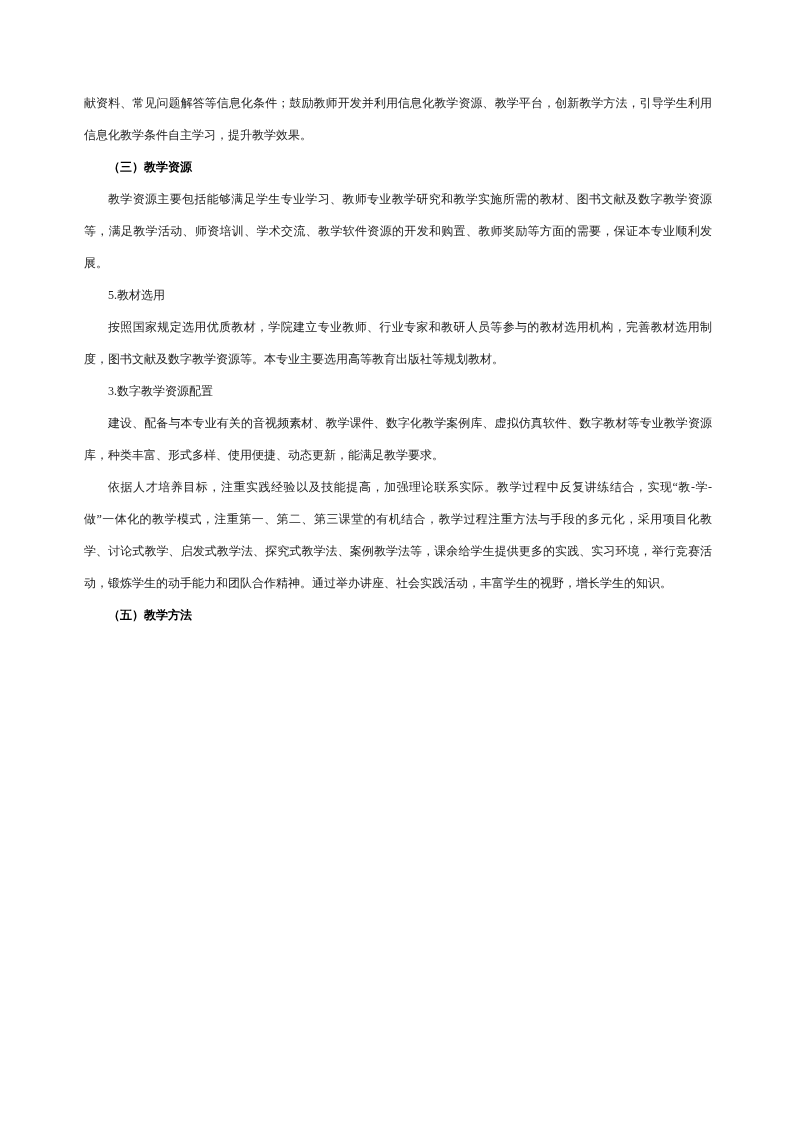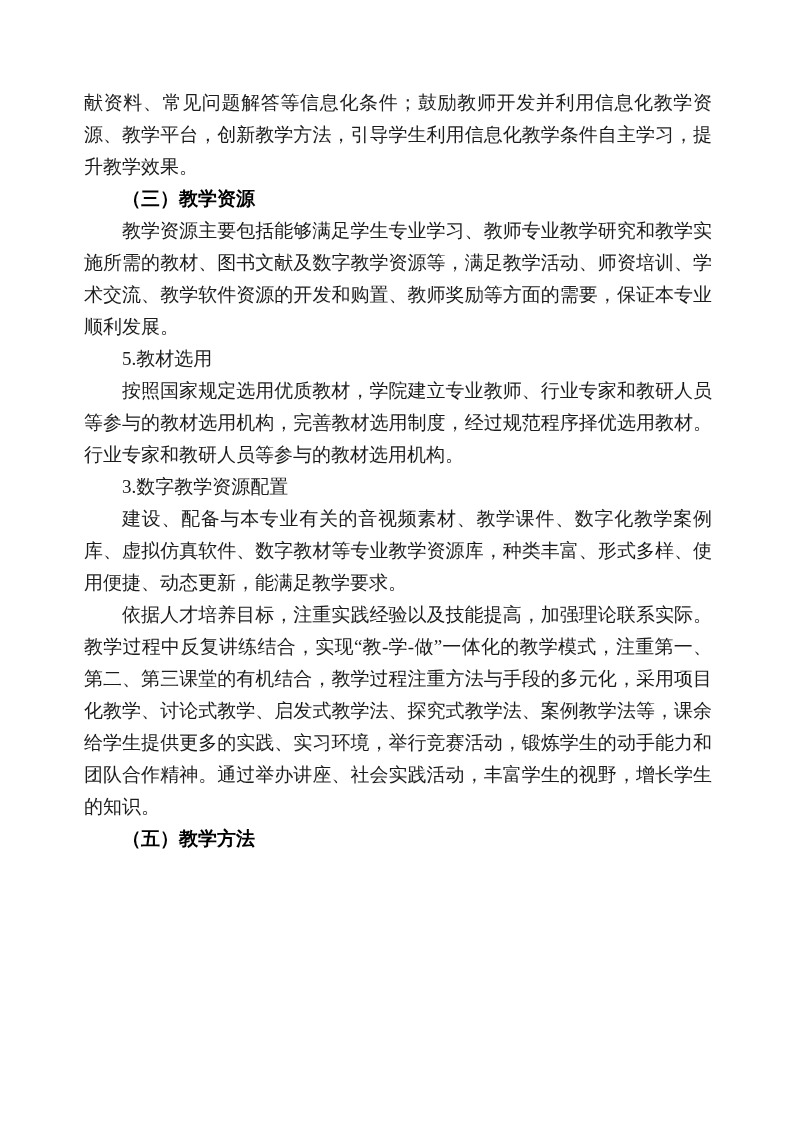--- a/index.html
+++ b/index.html
@@ -9,21 +9,21 @@
   }
   .page {
     position: relative;
     width: 793px;
     height: 1122px;
     box-sizing: border-box;
     background: #ffffff;
     padding: 87px 81px 0 84px;
     overflow: hidden;
     font-family: "Liberation Serif", "DejaVu Serif", serif;
-    font-size: 19px;
+    font-size: 12px;
     line-height: 32px;
     color: #1c1c1c;
   }
   .page p {
     margin: 0;
     text-align: justify;
   }
   .body-para {
     text-indent: 2em;
     font-family: Liberation Serif, serif;
@@ -48,21 +48,21 @@
 
 <div class="page">
   <p class="cont-para">献资料、常见问题解答等信息化条件；鼓励教师开发并利用信息化教学资源、教学平台，创新教学方法，引导学生利用信息化教学条件自主学习，提升教学效果。</p>
 
   <p class="section-heading">（三）教学资源</p>
 
   <p class="body-para">教学资源主要包括能够满足学生专业学习、教师专业教学研究和教学实施所需的教材、图书文献及数字教学资源等，满足教学活动、师资培训、学术交流、教学软件资源的开发和购置、教师奖励等方面的需要，保证本专业顺利发展。</p>
 
   <p class="sub-heading">5.教材选用</p>
 
-  <p class="body-para">按照国家规定选用优质教材，学院建立专业教师、行业专家和教研人员等参与的教材选用机构，完善教材选用制度，经过规范程序择优选用教材。行业专家和教研人员等参与的教材选用机构。</p>
+  <p class="body-para">按照国家规定选用优质教材，学院建立专业教师、行业专家和教研人员等参与的教材选用机构，完善教材选用制度，图书文献及数字教学资源等。本专业主要选用高等教育出版社等规划教材。</p>
 
 
 
   <p class="sub-heading">3.数字教学资源配置</p>
 
   <p class="body-para">建设、配备与本专业有关的音视频素材、教学课件、数字化教学案例库、虚拟仿真软件、数字教材等专业教学资源库，种类丰富、形式多样、使用便捷、动态更新，能满足教学要求。</p>
 
 
   <p class="body-para">依据人才培养目标，注重实践经验以及技能提高，加强理论联系实际。教学过程中反复讲练结合，实现“教-学-做”一体化的教学模式，注重第一、第二、第三课堂的有机结合，教学过程注重方法与手段的多元化，采用项目化教学、讨论式教学、启发式教学法、探究式教学法、案例教学法等，课余给学生提供更多的实践、实习环境，举行竞赛活动，锻炼学生的动手能力和团队合作精神。通过举办讲座、社会实践活动，丰富学生的视野，增长学生的知识。</p>
 

